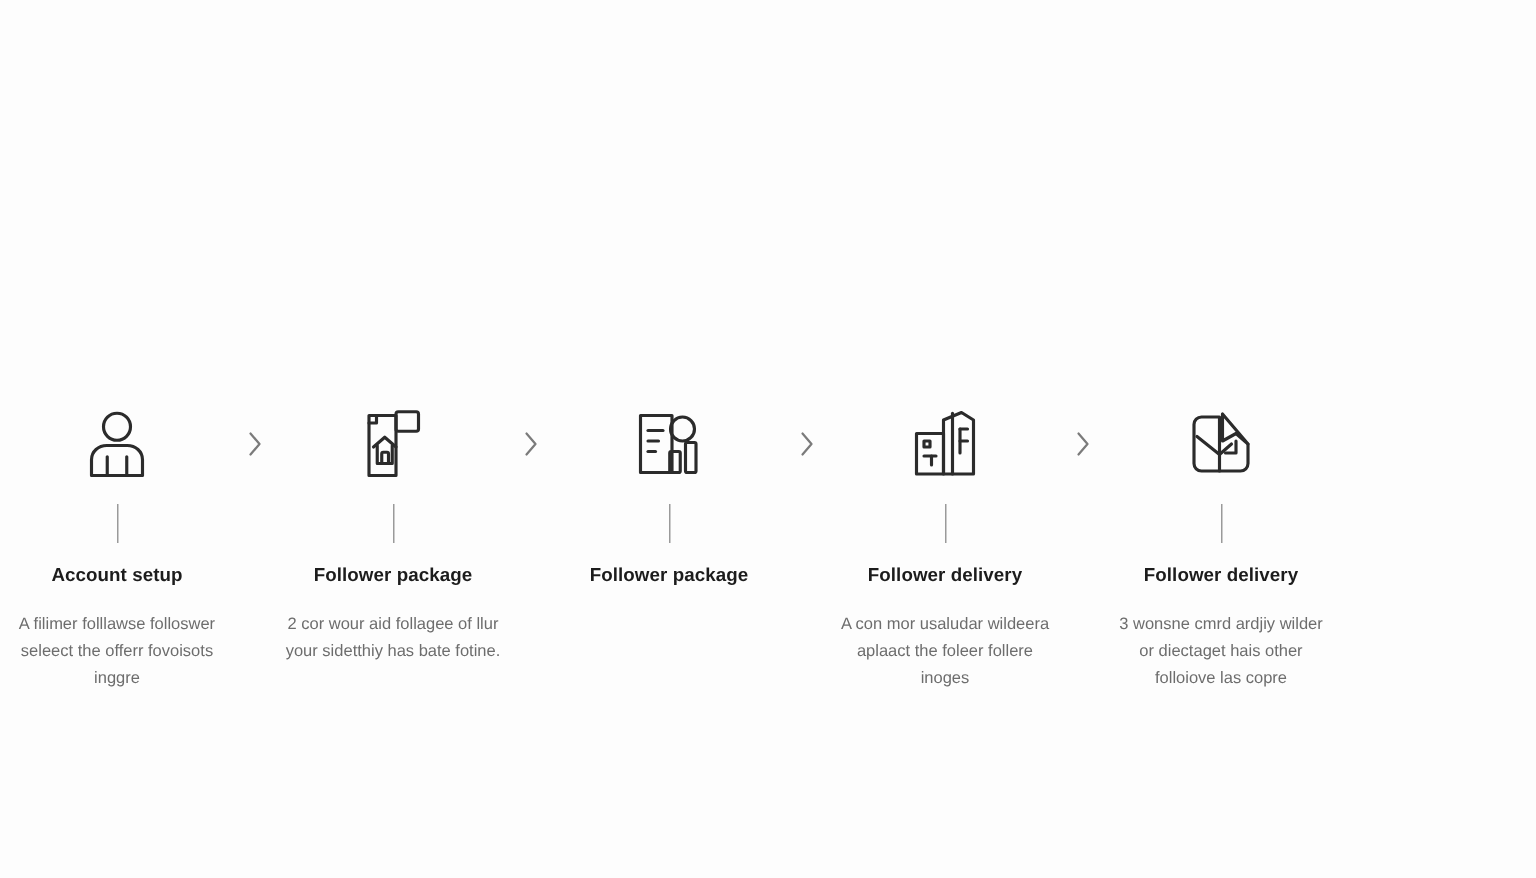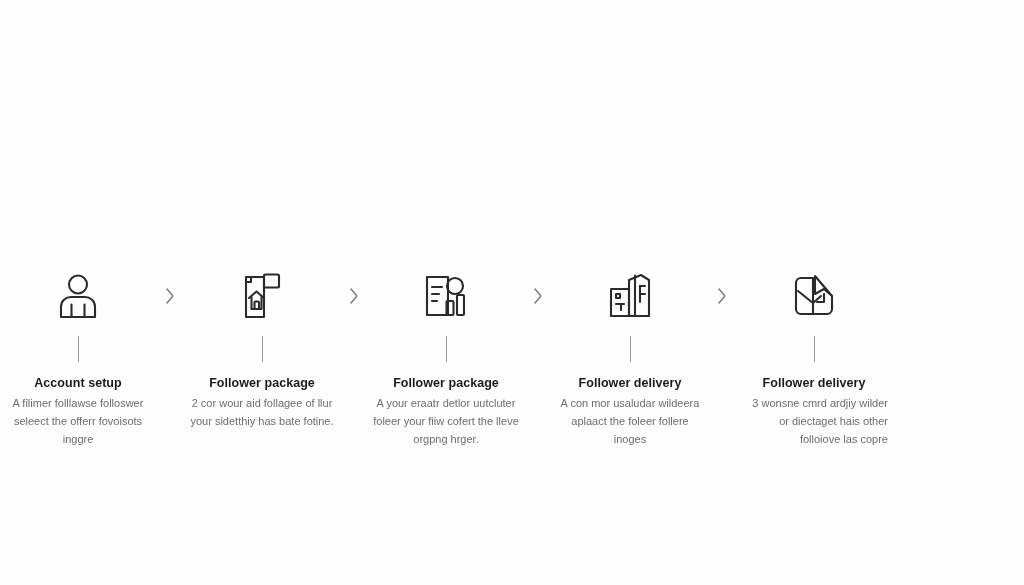--- a/index.html
+++ b/index.html
@@ -62,21 +62,21 @@
     font-size: 12.5px;
     font-weight: bold;
     color: #1c1c1c;
     letter-spacing: 0.05px;
     text-align: center;
     line-height: 1.2;
     white-space: nowrap;
   }
 
   .step-desc {
-    margin-top: 4px;
+    margin-top: 17px;
     font-size: 11px;
     color: #6d6d6d;
     text-align: center;
     line-height: 1.62;
     width: 148px;
   }
 
   .chevron {
     flex: 0 0 auto;
     width: 26px;
@@ -138,21 +138,20 @@
       <path d="M10 14 H20"></path>
       <path d="M10 21 H17"></path>
       <path d="M10 28 H15"></path>
       <circle cx="33" cy="13" r="8"></circle>
       <rect x="24.5" y="28" width="7" height="14" rx="1"></rect>
       <rect x="35" y="22" width="7" height="20" rx="1"></rect>
     </svg>
       </div>
       <div class="step-connector" style="background: rgb(154, 154, 154);"></div>
       <div class="step-title" style="color: rgb(28, 28, 28);">Follower package</div>
-      <div class="step-desc" style="color: rgb(109, 109, 109);">A your eraatr detlor uutcluter foleer your fiiw cofert the lleve orgpng hrger.</div>
     </div>
     <div class="chevron" style="color: rgb(123, 123, 123);">
     <svg width="12" height="20" viewBox="0 0 12 20" fill="none" stroke="currentColor" stroke-width="1.5" stroke-linecap="round" stroke-linejoin="round">
       <path d="M3 3 L9 10 L3 17"></path>
     </svg>
     </div>
     <div class="step">
       <div class="step-icon" style="color: rgb(43, 43, 43);">
     <svg width="46" height="48" viewBox="0 0 46 48" fill="none" stroke="currentColor" stroke-width="2.1" stroke-linecap="round" stroke-linejoin="round">
       <path d="M4 17 H22 V44 H4 Z"></path>
@@ -180,15 +179,15 @@
     <svg width="46" height="48" viewBox="0 0 46 48" fill="none" stroke="currentColor" stroke-width="2.1" stroke-linecap="round" stroke-linejoin="round">
       <path d="M5 11 C5 8.2 7.2 6 10 6 H22 V42 H10 C7.2 42 5 39.8 5 37 Z"></path>
       <path d="M22 42 H36 C38.8 42 41 39.8 41 37 V24"></path>
       <path d="M24 4 L24 22 L33 17 L41 24 L24 4 Z"></path>
       <path d="M7 19 L22 31 L30 24"></path>
       <path d="M33 22 V30 H26"></path>
     </svg>
       </div>
       <div class="step-connector" style="background: rgb(154, 154, 154);"></div>
       <div class="step-title" style="color: rgb(28, 28, 28);">Follower delivery</div>
-      <div class="step-desc" style="color: rgb(109, 109, 109); text-align: right;">3 wonsne cmrd ardjiy wilder or diectaget hais other folloiove las copre</div>
+      <div class="step-desc" style="color: rgb(109, 109, 109);">3 wonsne cmrd ardjiy wilder or diectaget hais other folloiove las copre</div>
     </div>
   </div>
 
 </body></html>

